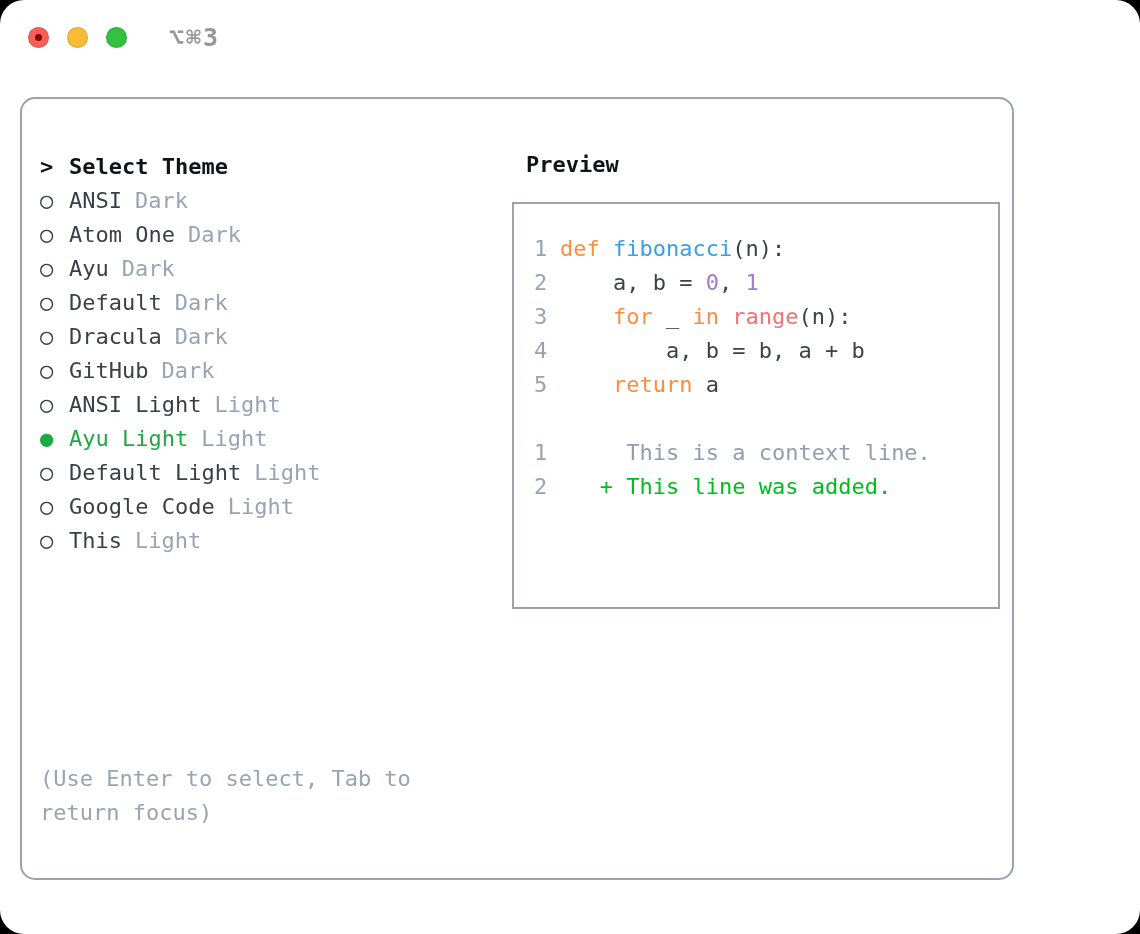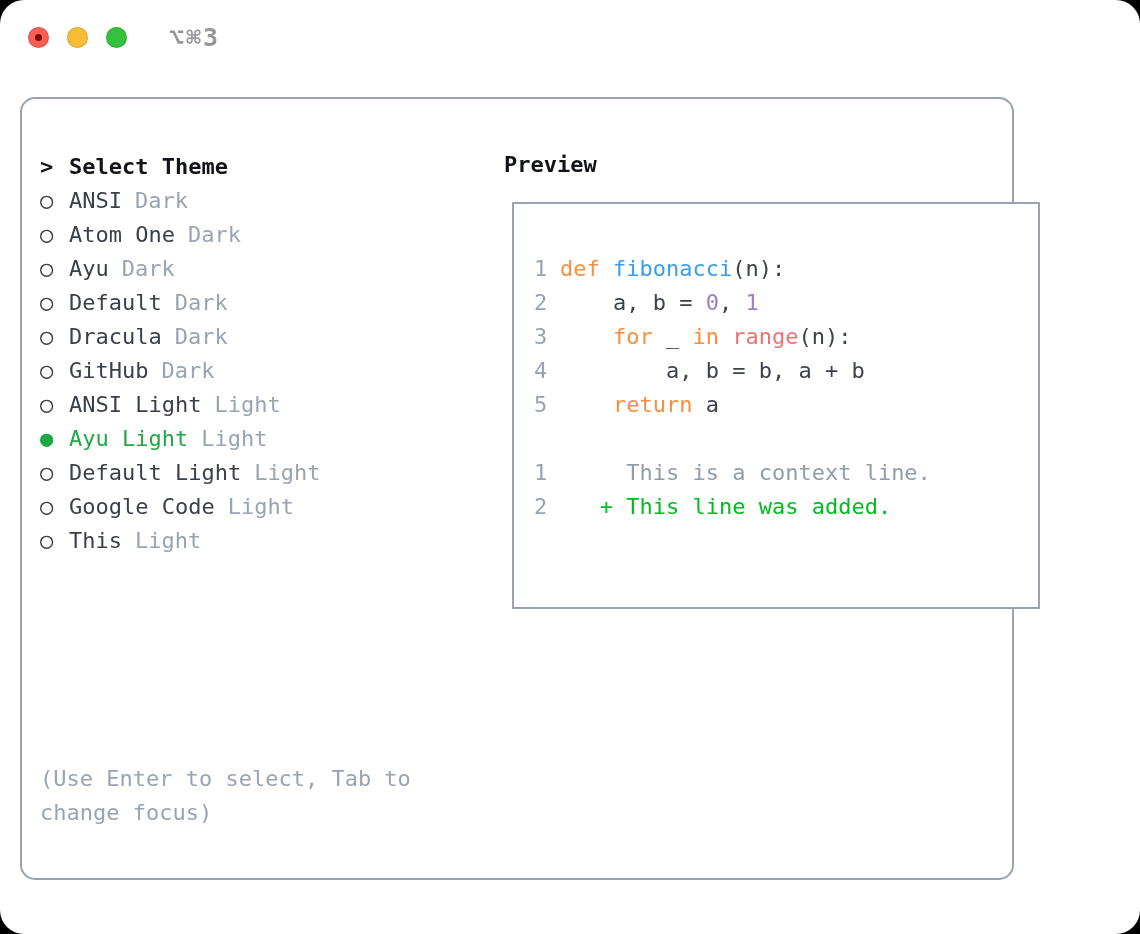--- a/index.html
+++ b/index.html
@@ -37,24 +37,24 @@
   .name.sel { color: var(--green); }
   .variant { color: var(--muted); margin-left: 13px; }
   .indent { display: inline-block; width: 29px; }
 
   .left-col { position: absolute; left: 18px; top: 51px; }
   .apply-col { position: absolute; left: 18px; top: 527px; }
   .hint { position: absolute; left: 18px; top: 663px; width: 420px;
           font-size: 22px; line-height: 34px; color: var(--muted); white-space: pre-wrap; }
 
   
-  .preview-title { position: absolute; left: 482px; top: 49px; font-size: 22px;
+  .preview-title { position: absolute; left: 504px; top: 49px; font-size: 22px;
                    line-height: 34px; font-weight: bold; color: var(--black); }
-  .preview-box { position: absolute; left: 490px; top: 103px; width: 528px; height: 407px;
-                 border: 2px solid var(--border); background: var(--bg); padding: 48px 0 0 20px; }
+  .preview-box { position: absolute; left: 490px; top: 103px; width: 488px; height: 407px;
+                 border: 2px solid var(--border); background: var(--bg); padding: 28px 0 0 20px; }
   .code-line { white-space: pre; font-size: 22px; line-height: 34px; height: 34px; }
   .ln { display: inline-block; width: 26px; color: var(--ln); }
   .c-kw  { color: var(--kw); }
   .c-fn  { color: var(--fn); }
   .c-num { color: var(--num); }
   .c-rng { color: var(--rng); margin-top: 24px; }
   .c-txt { color: var(--txt); }
   .c-ctx { color: var(--ctx); }
   .c-del { color: var(--del); }
   .c-add { color: var(--add); }
@@ -85,21 +85,21 @@
         <div class="row"><span class="bullet">○</span><span class="name">Dracula</span><span class="variant">Dark</span></div>
         <div class="row"><span class="bullet">○</span><span class="name">GitHub</span><span class="variant">Dark</span></div>
         <div class="row"><span class="bullet">○</span><span class="name">ANSI Light</span><span class="variant">Light</span></div>
         <div class="row"><span class="bullet on">●</span><span class="name sel">Ayu Light</span><span class="variant">Light</span></div>
         <div class="row"><span class="bullet">○</span><span class="name">Default Light</span><span class="variant">Light</span></div>
         <div class="row"><span class="bullet">○</span><span class="name">Google Code</span><span class="variant">Light</span></div>
         <div class="row"><span class="bullet">○</span><span class="name">This</span><span class="variant">Light</span></div>
       </div>
 
 
-    <div class="hint">(Use Enter to select, Tab to change focus)</div>
+    <div class="hint">(Use Enter to select, Tab to return focus)</div>
 
     <div class="preview-title">Preview</div>
 
     <div class="preview-box">
 
     <div class="code-line"><span class="ln">1</span><span class="c-kw">def</span><span class="c-txt"> </span><span class="c-fn">fibonacci</span><span class="c-txt">(n):</span></div>
         <div class="code-line"><span class="ln">2</span><span class="c-txt">    a, b = </span><span class="c-num">0</span><span class="c-txt">, </span><span class="c-num">1</span></div>
         <div class="code-line"><span class="ln">3</span><span class="c-txt">    </span><span class="c-kw">for</span><span class="c-txt"> _ </span><span class="c-kw">in</span><span class="c-txt"> </span><span class="c-rng">range</span><span class="c-txt">(n):</span></div>
         <div class="code-line"><span class="ln">4</span><span class="c-txt">        a, b = b, a + b</span></div>
         <div class="code-line"><span class="ln">5</span><span class="c-txt">    </span><span class="c-kw">return</span><span class="c-txt"> a</span></div>

